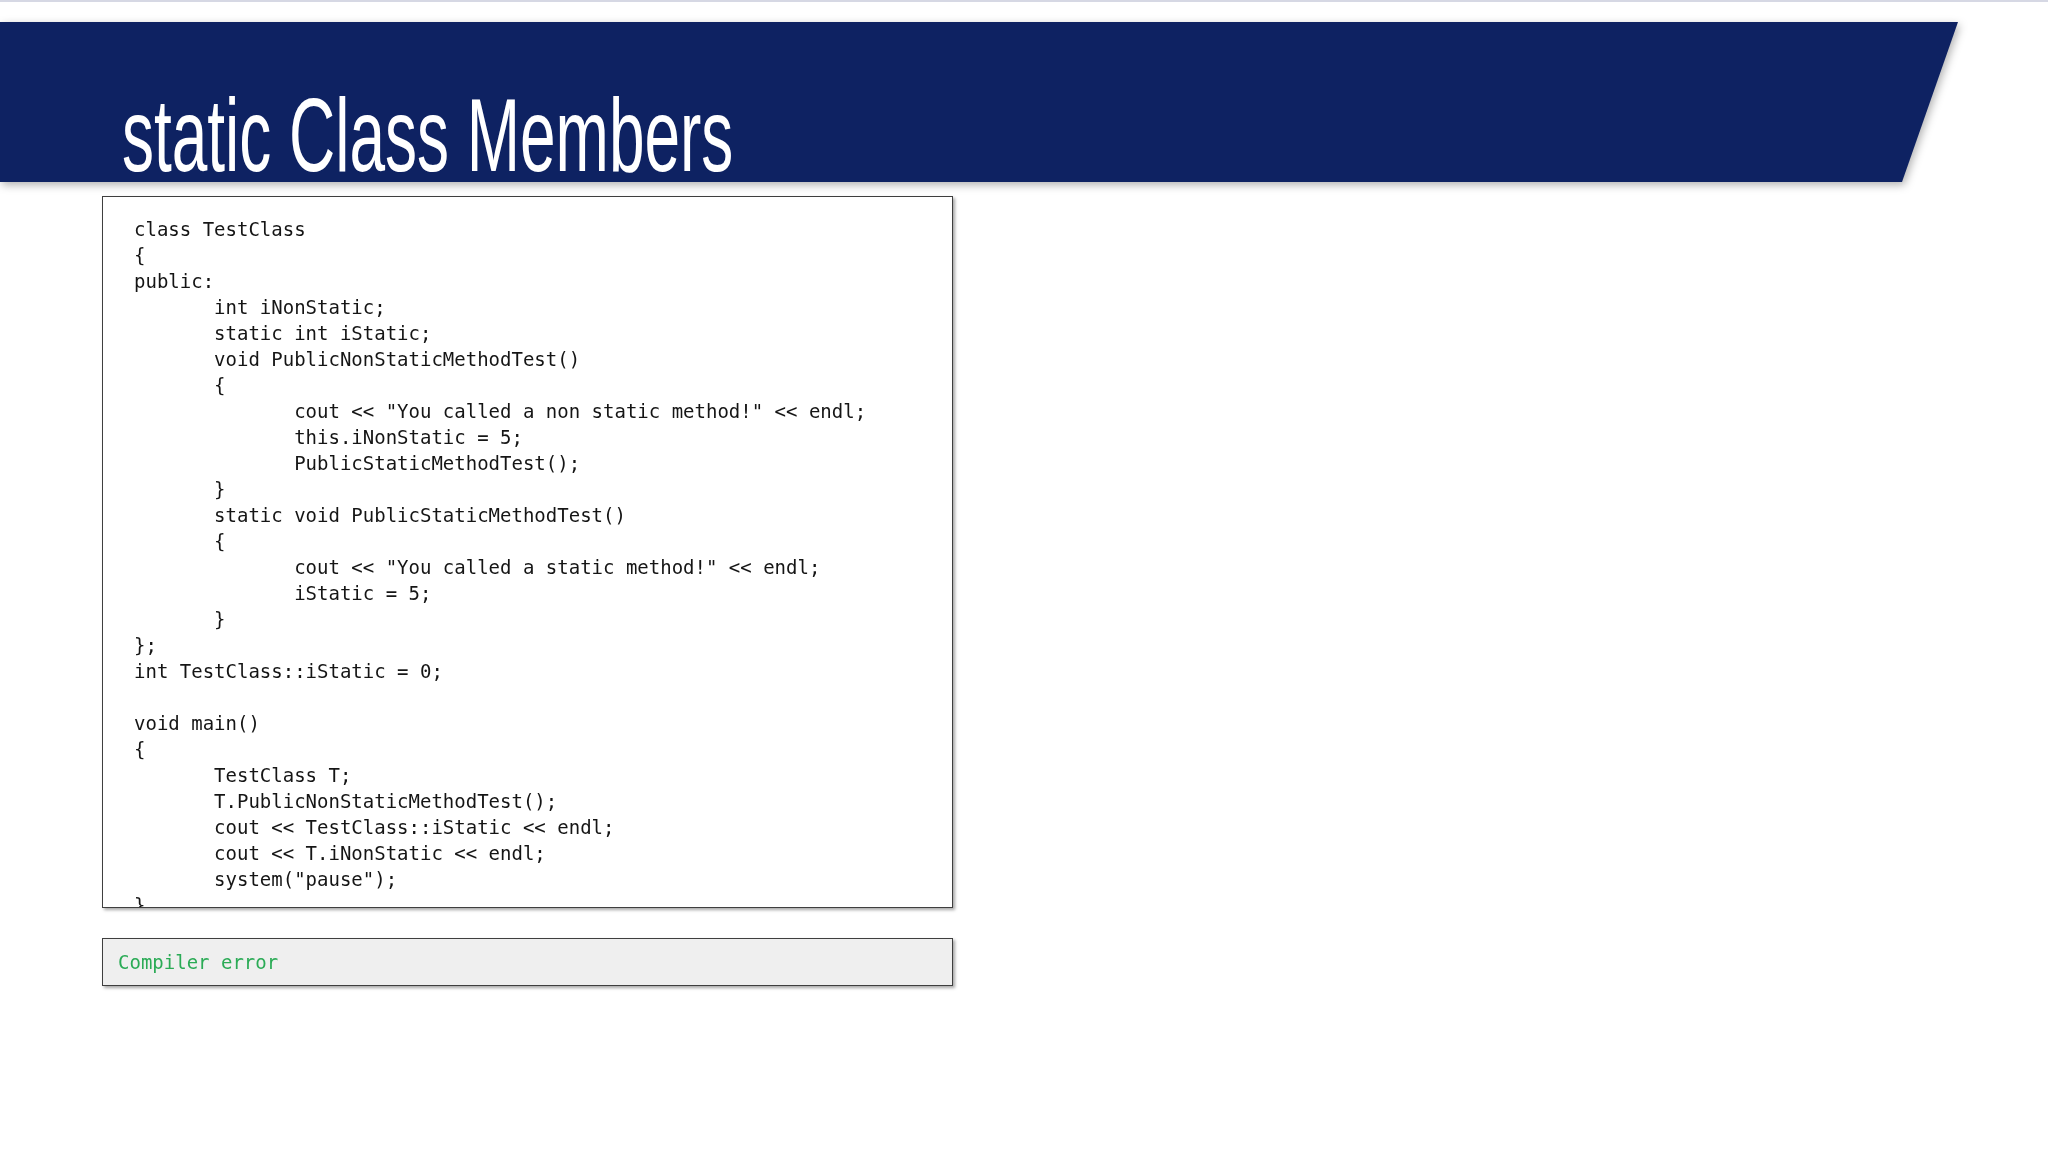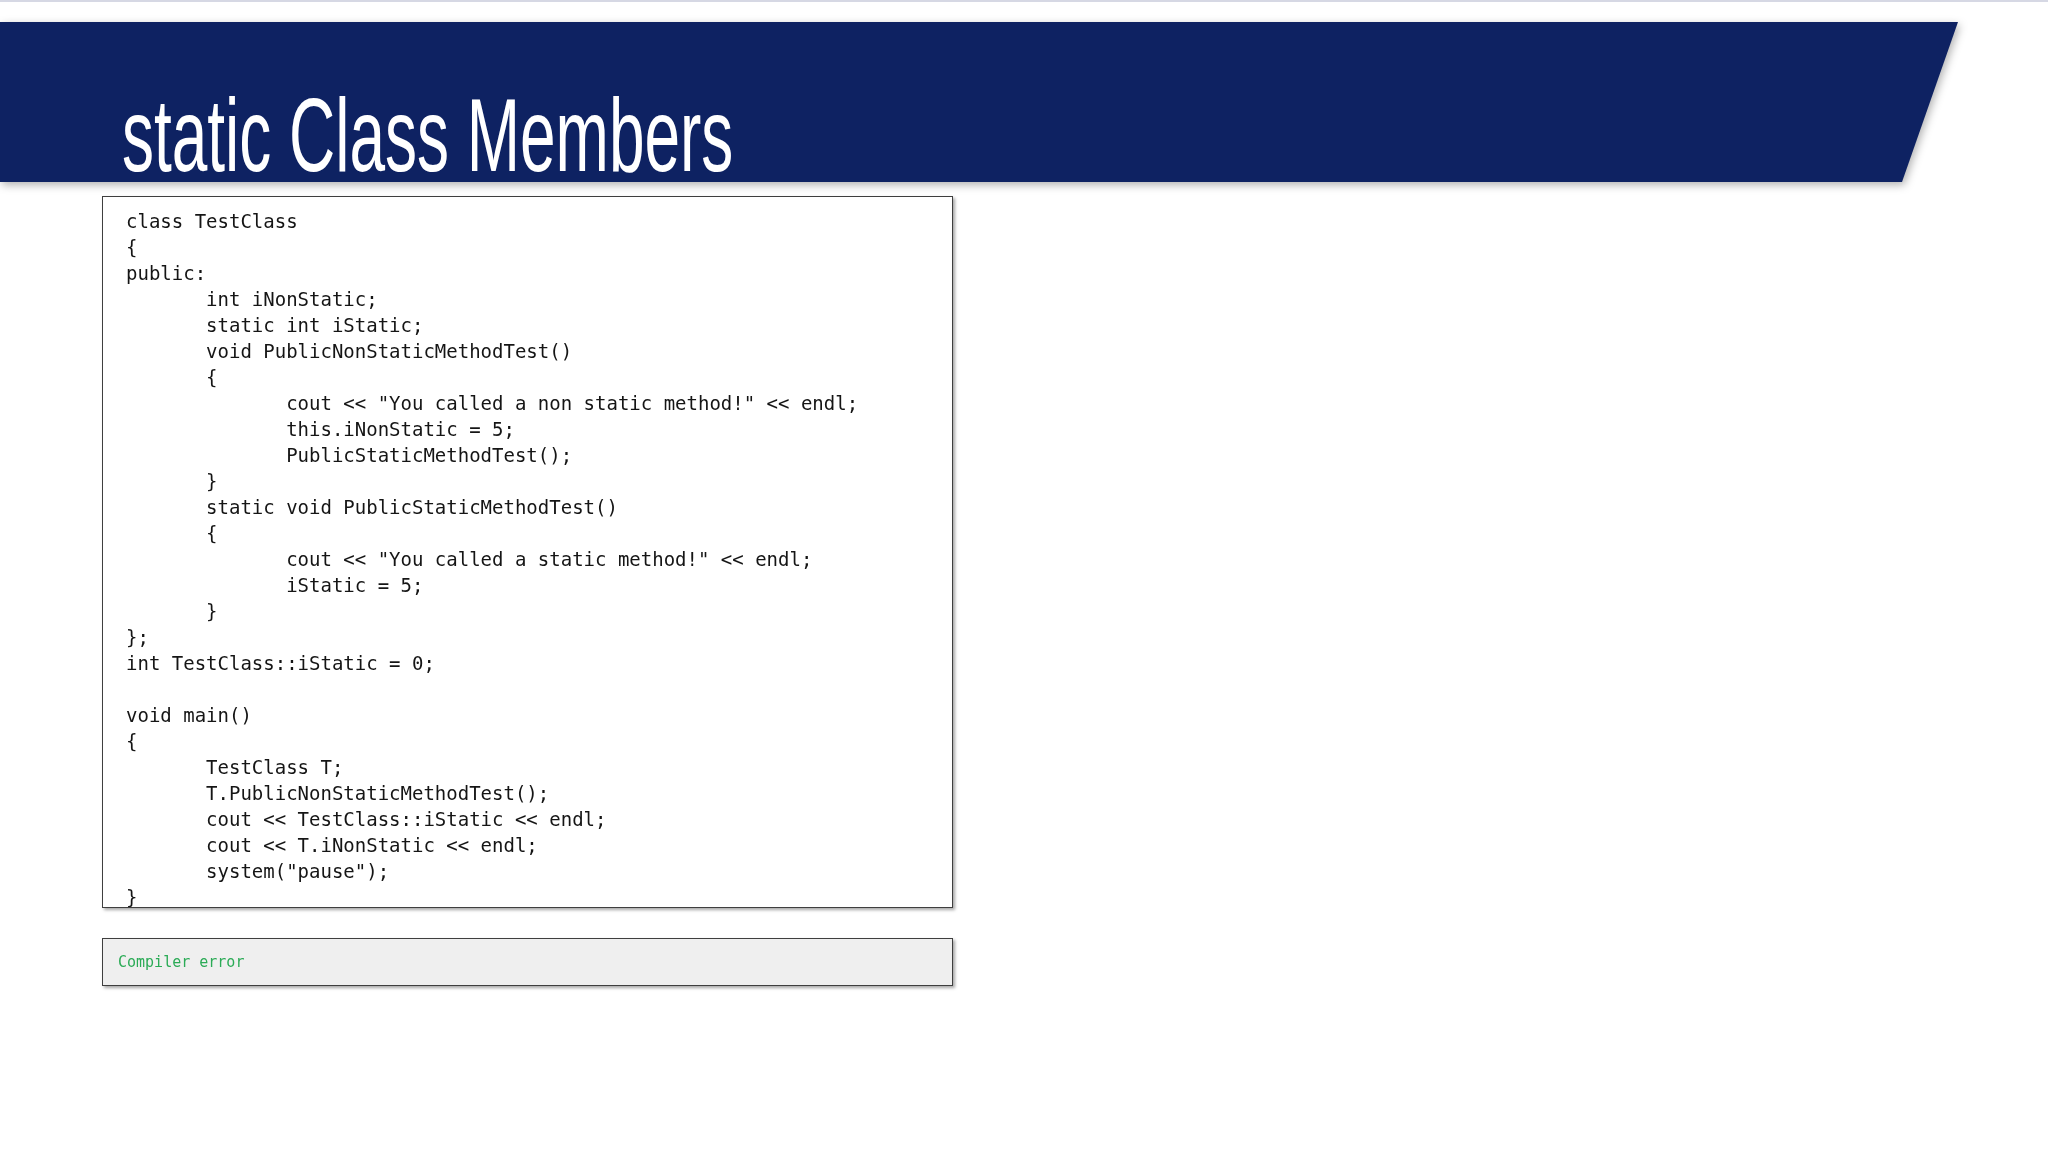--- a/index.html
+++ b/index.html
@@ -58,21 +58,21 @@
     width: 851px;
     height: 712px;
     box-sizing: border-box;
     background: #ffffff;
     border: 1px solid var(--color-border, #3f3f3f);
     box-shadow: 2px 2px 3px rgba(0,0,0,0.35);
     padding: 3px 8px 3px 15px;
     overflow: hidden;
   }
   .code-box pre {
-    margin: 8px;
+    margin: 16px;
     font-family: "DejaVu Sans Mono", monospace;
     font-size: 19px;
     line-height: 26px;
     color: var(--color-code_text, #151515);
     tab-size: 7;
     -moz-tab-size: 7;
     white-space: pre;
   }
   .result-box {
     position: absolute;
@@ -83,21 +83,21 @@
     box-sizing: border-box;
     background: var(--color-result_bg, #efefef);
     border: 1px solid var(--color-border, #3f3f3f);
     box-shadow: 2px 2px 3px rgba(0,0,0,0.35);
     display: flex;
     align-items: center;
     padding-left: 15px;
   }
   .result-box span {
     font-family: "DejaVu Sans Mono", monospace;
-    font-size: 15px;
+    font-size: 19px;
     line-height: 22px;
     color: var(--color-result_text, #2bab56);
   }
 </style>
 </head>
 <body>
 
 <div class="slide">
 
   <div class="top-hairline"></div>

